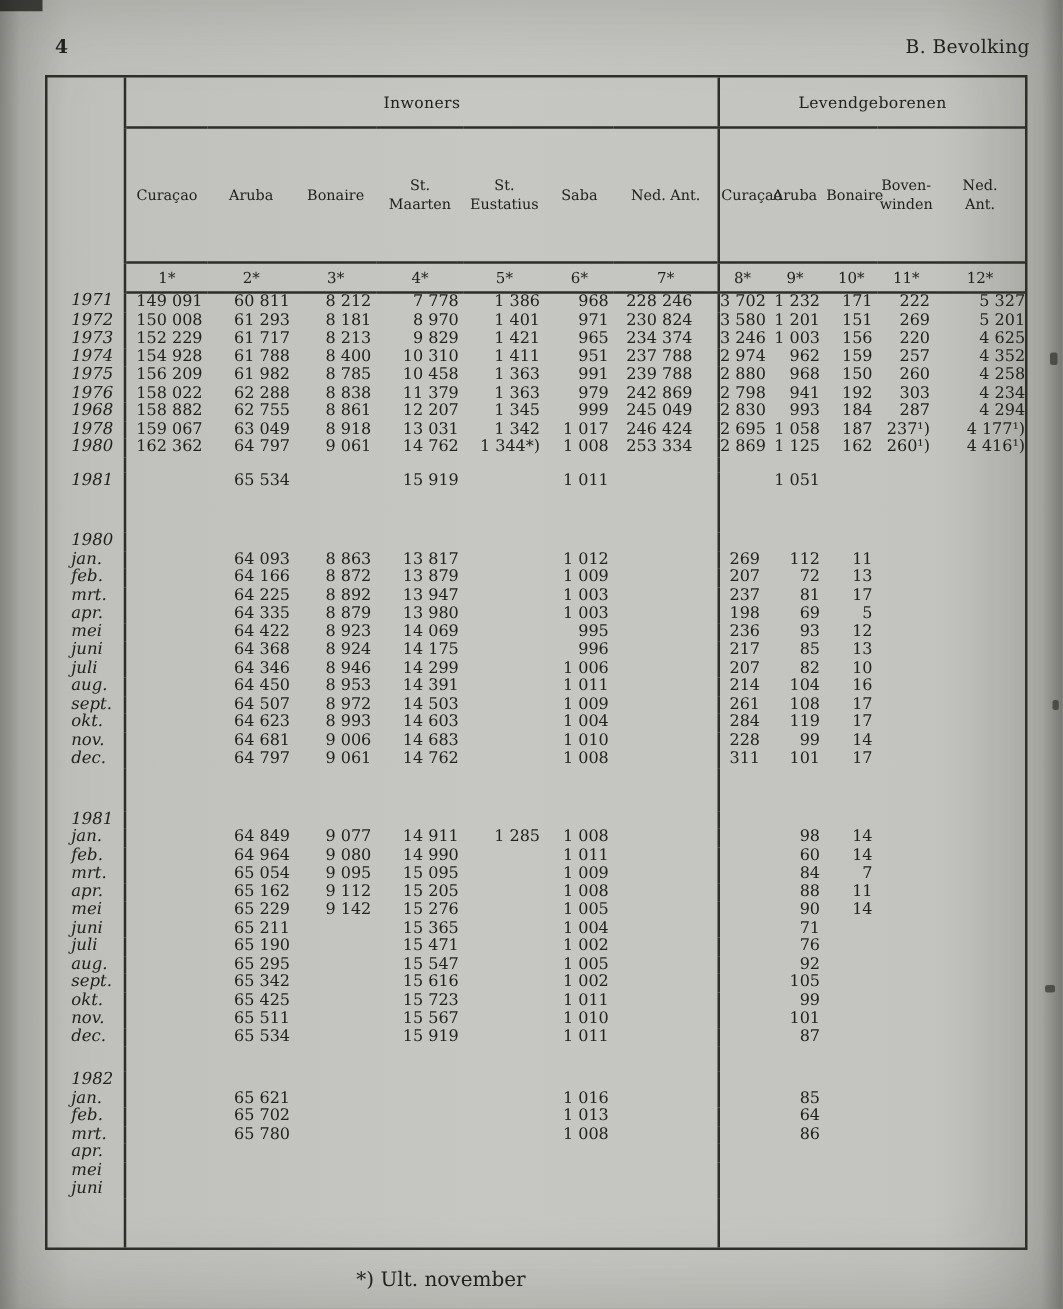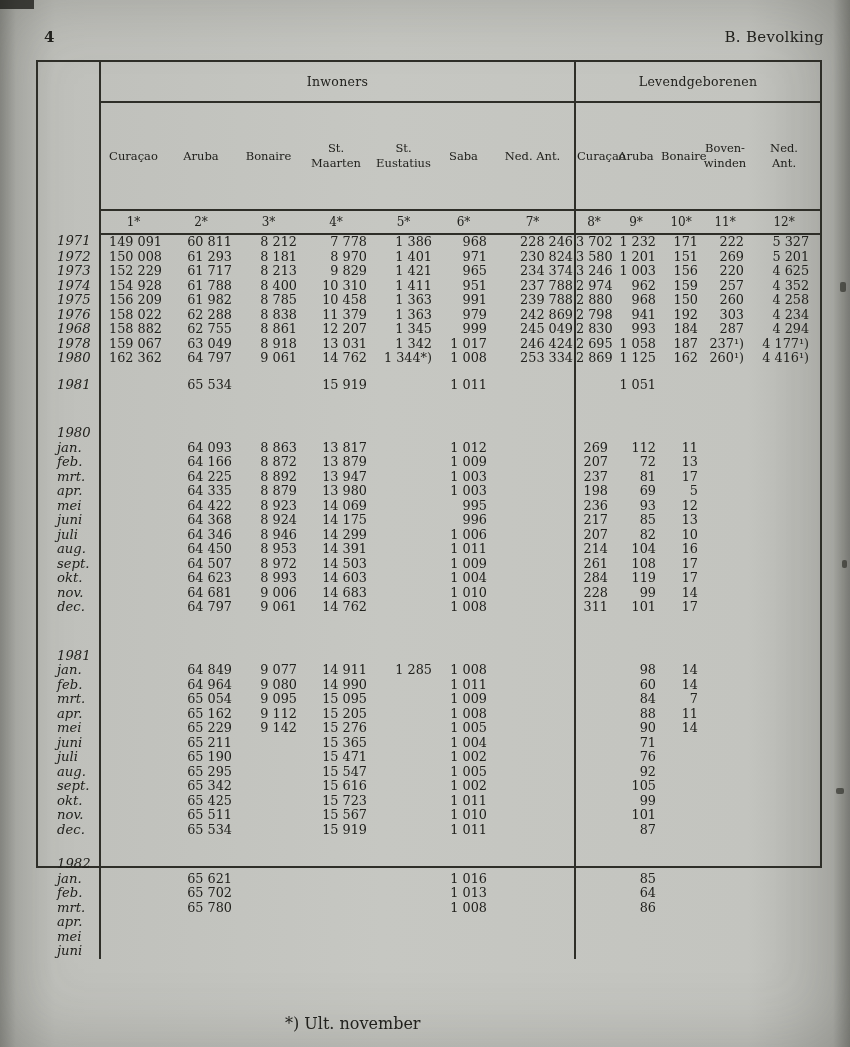--- a/index.html
+++ b/index.html
@@ -23,21 +23,21 @@
   }
   .page-number{
     position:absolute;left:44px;top:28px;
     font-size:15px;font-weight:bold;
   }
   .section-title{
     position:absolute;right:26px;top:28px;
     font-size:15px;font-weight:normal;letter-spacing:.3px;
   }
   .table-box{
-    position:absolute;left:36px;top:60px;width:786px;height:808px;
+    position:absolute;left:36px;top:60px;width:786px;height:940px;
     border:2px solid var(--line);
     box-sizing:border-box;
   }
   table{
     width:100%;height:100%;
     border-collapse:collapse;table-layout:fixed;
   }
   th,td{padding:0;margin:0;font-weight:normal;overflow:visible;}
   .rowlabel{
     text-align:left;padding-left:19px;
@@ -58,22 +58,22 @@
   }
   .nums-row{height:24px;}
   .num{
     text-align:center;font-size:12px;vertical-align:middle;
     border-top:2px solid var(--line);border-bottom:2px solid var(--line);
   }
   tbody{vertical-align:top;}
   .datarow{height:14.5px;}
   .datarow th,.datarow td{line-height:14.5px;height:14.5px;}
   .val{text-align:right;padding-right:4px;font-size:12.8px;white-space:nowrap;}
-  .val.c7{padding-right:1px;}
-  .val.c12{padding-right:11px;}
+  .val.c7{padding-right:20px;}
+  .val.c12{padding-right:0;}
   .spacer.gap-sm{height:12px;}
   .spacer.gap-lg{height:34px;}
   .spacer.gap-md{height:20px;}
   .filler{height:auto;}
   .footnote{
     position:absolute;left:285px;top:1014px;
     font-size:16px;
   }
   .corner-mark{
     position:absolute;left:0;top:0;width:34px;height:9px;

